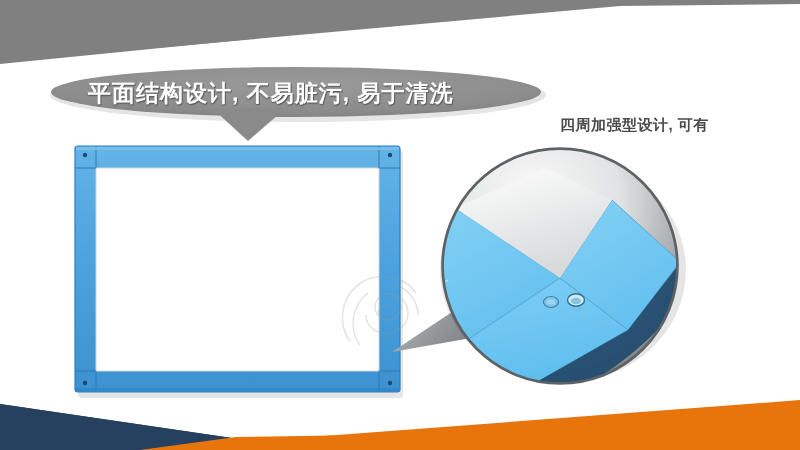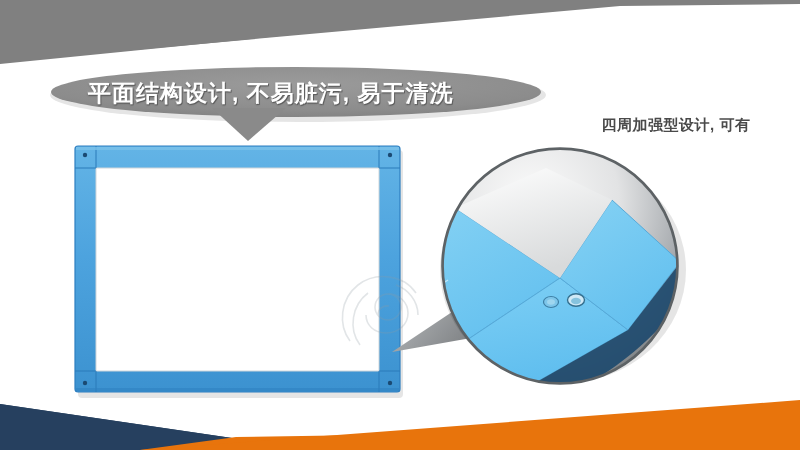--- a/index.html
+++ b/index.html
@@ -20,21 +20,21 @@
   }
   #headline{
     left:88px;top:78px;
     font-size:23px;
     text-shadow:1px 1px 0 #5f5f5f, -1px -1px 0 #9a9a9a, 0 1px 2px rgba(0,0,0,.35);
   }
   .side-note{
     position:absolute;
     left:560px;top:114px;
     width:232px;
-    text-align:center;
+    text-align:left;
     color:#4a4a4a;
     font-size:15px;
     font-weight:bold;
     line-height:21px;
     letter-spacing:0.5px;
   }
   .side-note div{white-space:nowrap;}
   .wm{
     position:absolute;left:330px;top:255px;width:110px;height:110px;
     opacity:.30;

